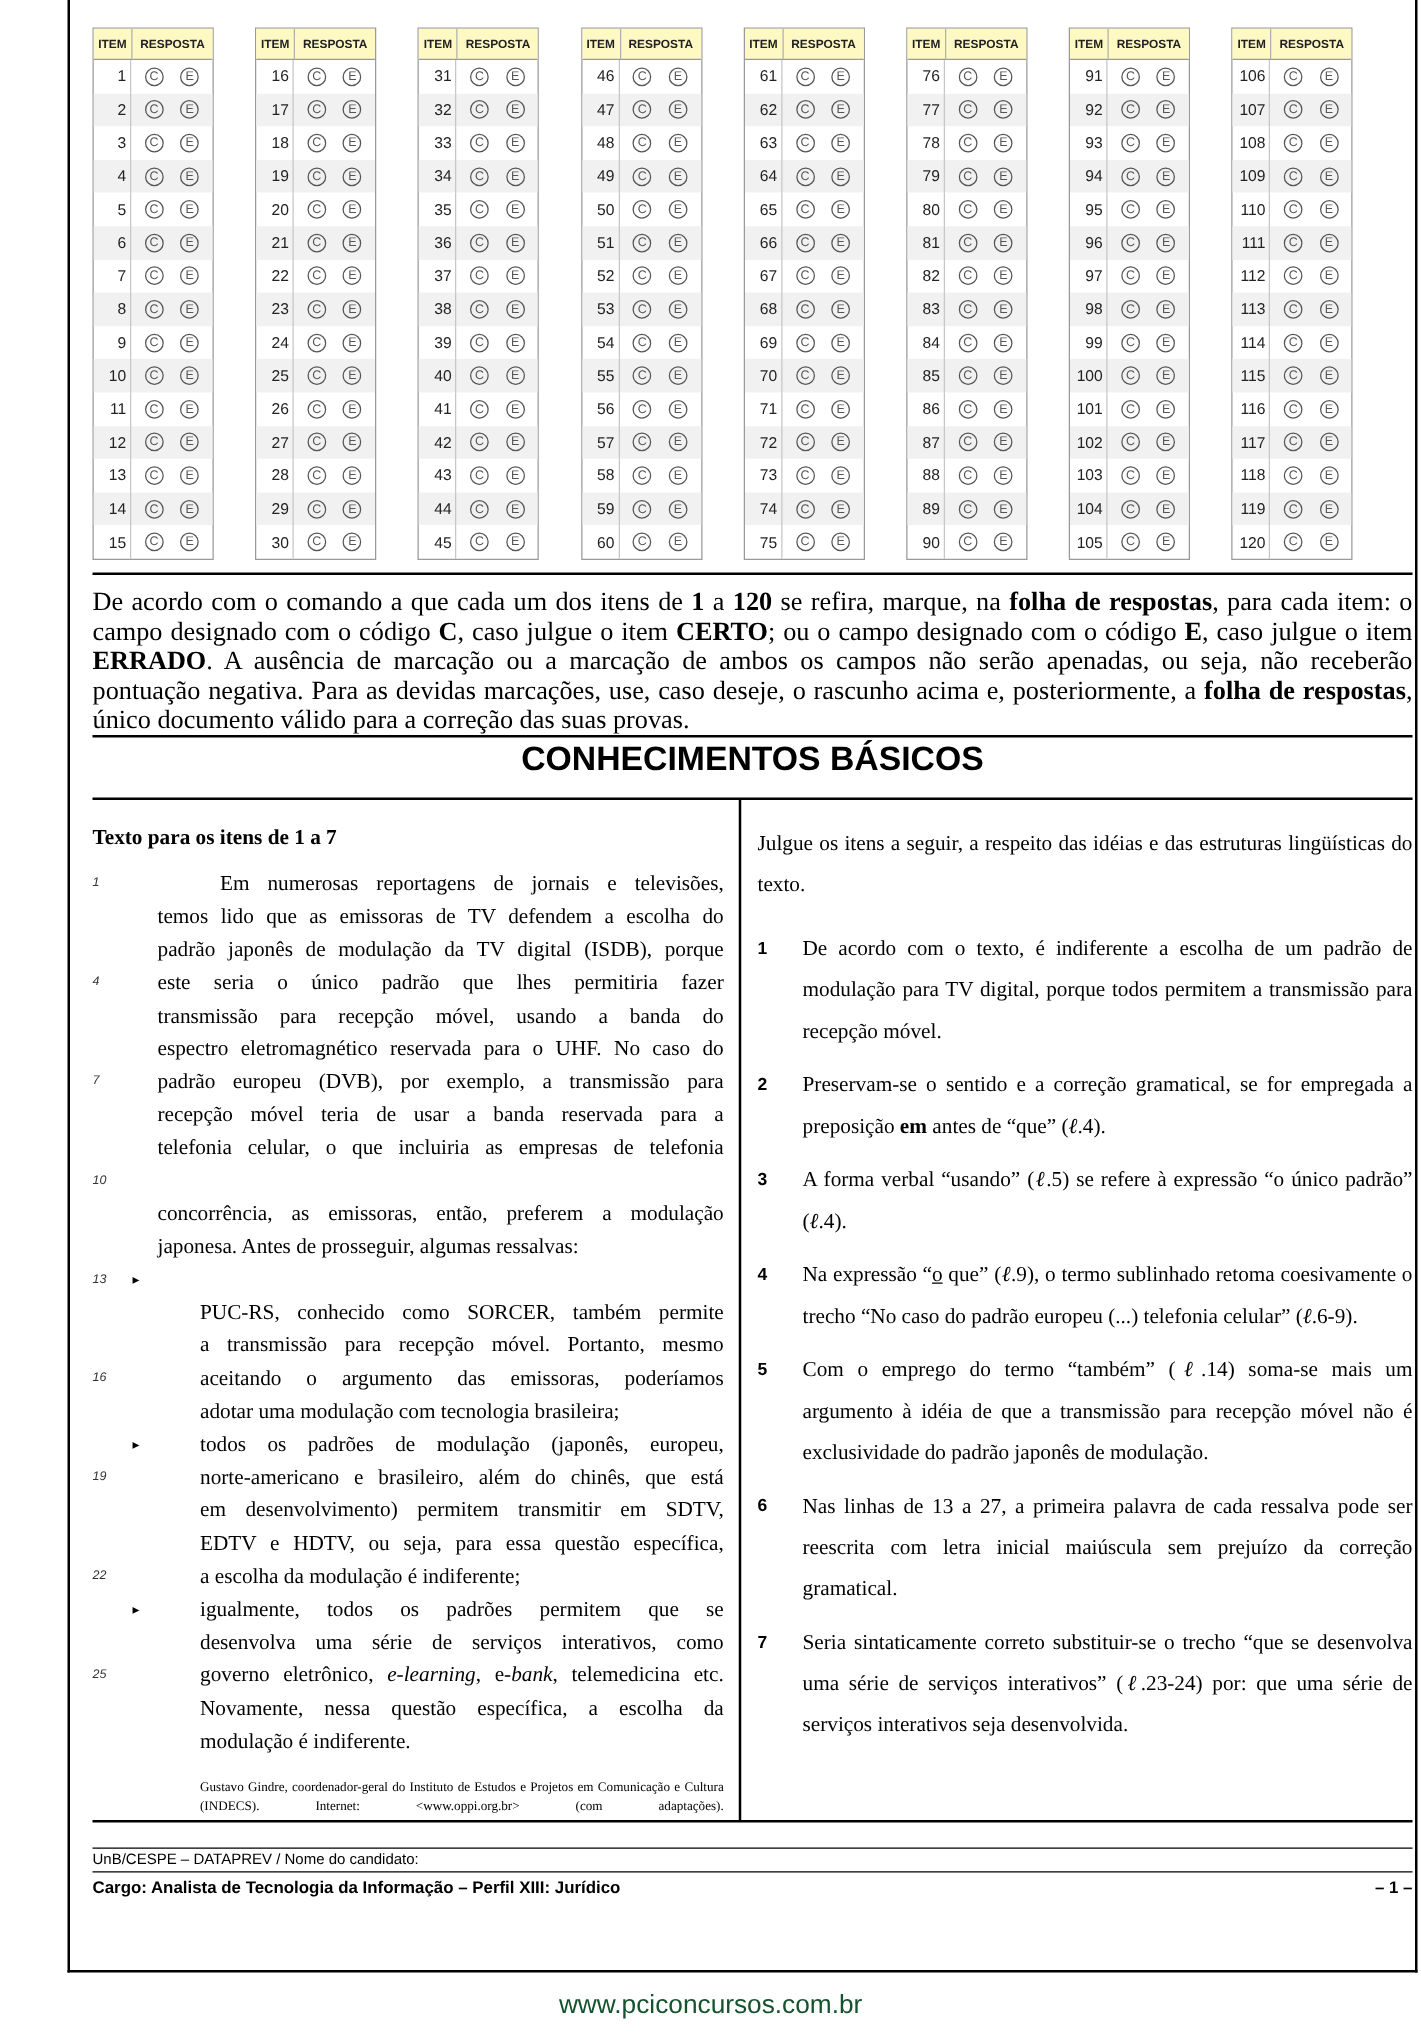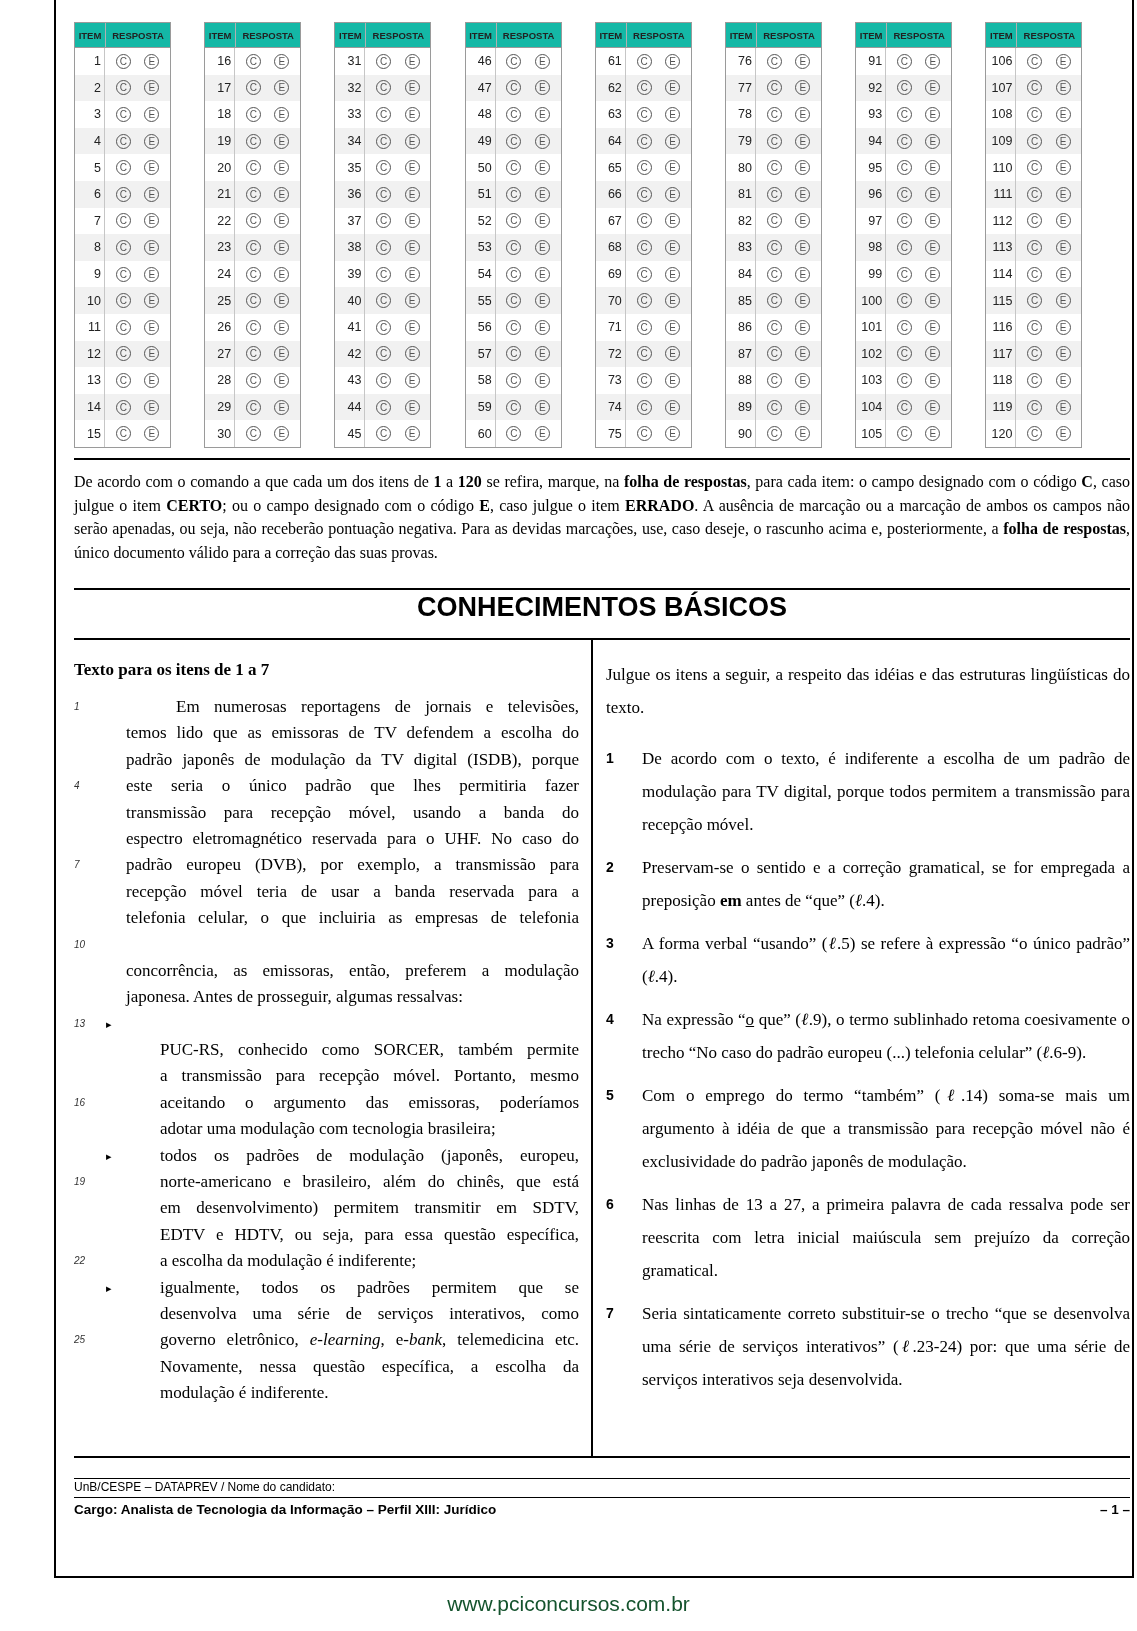--- a/index.html
+++ b/index.html
@@ -1,29 +1,29 @@
 <!DOCTYPE html>
 <html><head>
 <meta charset="utf-8">
 <style>
   html, body { margin:0; padding:0; background:#fff; }
   body { width:1137px; height:1631px; position:relative; overflow:hidden; font-family:"Liberation Serif", serif; color:#000; }
   .page { position:absolute; left:54px; top:0; width:1080px; height:1578px; border-left:2px solid #000; border-right:2px solid #000; border-bottom:2px solid #000; box-sizing:border-box; }
   .grids { position:absolute; left:18px; top:22px; width:1060px; height:425px; }
   .grid { position:absolute; top:0; width:97px; border:1px solid #9a9a9a; box-sizing:border-box; background:#fff; font-family:"Liberation Sans", sans-serif; }
-  .grid .hd { height:24px; background:#14b8a6; display:flex; font-size:9.5px; font-weight:bold; color:#222; border-bottom:1px solid #9a9a9a; }
+  .grid .hd { height:24px; background:#fef9c3; display:flex; font-size:9.5px; font-weight:bold; color:#222; border-bottom:1px solid #9a9a9a; }
   .grid .hd .c1 { width:30px; border-right:1px solid #b0b0b0; display:flex; align-items:center; justify-content:center; }
   .grid .hd .c2 { flex:1; display:flex; align-items:center; justify-content:center; }
   .grid .row { height:26.6px; display:flex; align-items:center; }
   .grid .row:nth-child(odd) { background:#f1f1f1; }
   .grid .row .num { width:30px; height:100%; border-right:1px solid #c6c6c6; display:flex; align-items:center; justify-content:flex-end; padding-right:3px; box-sizing:border-box; font-size:12.5px; color:#222; }
   .grid .row .opts { flex:1; display:flex; justify-content:space-around; padding:0 4px; }
   .bubble { width:15px; height:15px; border:1px solid #555; border-radius:50%; font-size:10px; display:flex; align-items:center; justify-content:center; color:#555; font-family:"Liberation Sans", sans-serif; box-sizing:border-box; cursor:pointer; }
   .rule { position:absolute; left:18px; width:1056px; background:#000; }
-  .instr { position:absolute; left:18px; top:470px; width:1056px; font-size:16px; line-height:23.5px; text-align:justify; }
+  .instr { position:absolute; left:18px; top:470px; width:1056px; font-size:21px; line-height:23.5px; text-align:justify; }
   .title { position:absolute; left:18px; top:592px; width:1056px; text-align:center; font-family:"Liberation Sans", sans-serif; font-weight:bold; font-size:27px; }
   .colsep { position:absolute; left:535px; top:640px; width:2px; height:817px; background:#000; }
   .left { position:absolute; left:18px; top:660px; width:505px; }
   .left .head { font-weight:bold; font-size:17px; margin-bottom:14px; }
   .line { position:relative; font-size:17px; line-height:26.4px; height:26.4px; padding-left:52px; text-align:justify; text-align-last:justify; white-space:nowrap; }
   .line.last { text-align-last:left; }
   .line .ln { position:absolute; left:0; top:0; font-size:10px; font-style:italic; font-family:"Liberation Sans", sans-serif; color:#333; }
   .line .bul { position:absolute; left:32px; top:0; font-size:11px; }
   .line.ind { padding-left:86px; }
   .line.first { padding-left:102px; }
@@ -963,20 +963,21 @@
         <div class="line ind"><span class="ln">19</span><span>norte-americano e brasileiro, além do chinês, que está</span></div>
         <div class="line ind"><span>em desenvolvimento) permitem transmitir em SDTV,</span></div>
         <div class="line ind"><span>EDTV e HDTV, ou seja, para essa questão específica,</span></div>
         <div class="line ind last"><span class="ln">22</span><span>a escolha da modulação é indiferente;</span></div>
         <div class="line ind"><span class="bul">▸</span><span>igualmente, todos os padrões permitem que se</span></div>
         <div class="line ind"><span>desenvolva uma série de serviços interativos, como</span></div>
         <div class="line ind"><span class="ln">25</span><span>governo eletrônico, <i>e-learning</i>, e-<i>bank</i>, telemedicina etc.</span></div>
         <div class="line ind"><span>Novamente, nessa questão específica, a escolha da</span></div>
         <div class="line ind last"><span>modulação é indiferente.</span></div>
       </div>
+    <div class="cite">Gustavo Gindre, coordenador-geral do Instituto de Estudos e Projetos em Comunicação e Cultura (INDECS). Internet: &lt;www.oppi.org.br&gt; (com adaptações).</div>
   </div>
 
   <div class="colsep"></div>
 
   <div class="right">
     <div class="intro">Julgue os itens a seguir, a respeito das idéias e das estruturas lingüísticas do texto.</div>
     <div id="qs">
         <div class="q"><span class="qn">1</span><span>De acordo com o texto, é indiferente a escolha de um padrão de modulação para TV digital, porque todos permitem a transmissão para recepção móvel.</span></div>
         <div class="q"><span class="qn">2</span><span>Preservam-se o sentido e a correção gramatical, se for empregada a preposição <b>em</b> antes de “que” (<i>ℓ</i>.4).</span></div>
         <div class="q"><span class="qn">3</span><span>A forma verbal “usando” (<i>ℓ</i>.5) se refere à expressão “o único padrão” (<i>ℓ</i>.4).</span></div>

